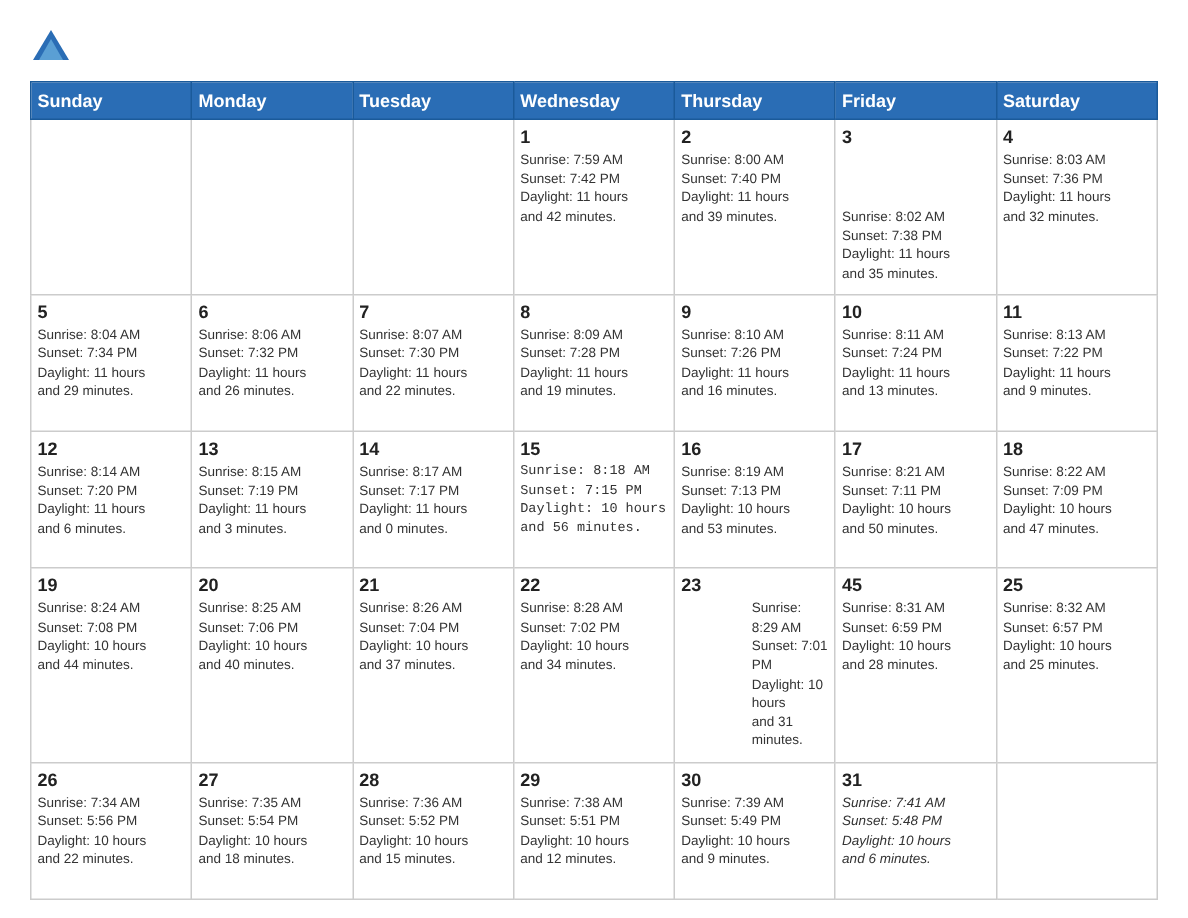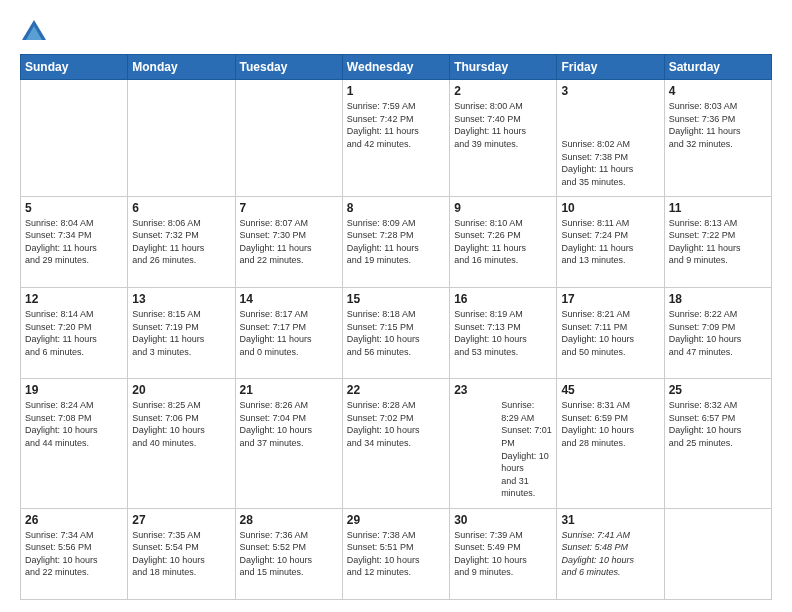--- a/index.html
+++ b/index.html
@@ -235,21 +235,21 @@
           </td>
           <td>
             <span class="day-num">14</span>
             <div class="day-info" style="white-space: pre-line;">Sunrise: 8:17 AM
 Sunset: 7:17 PM
 Daylight: 11 hours
 and 0 minutes.</div>
           </td>
           <td>
             <span class="day-num">15</span>
-            <div class="day-info" style="white-space: pre-line;">Sunrise: 8:18 AM
+            <div class="day-info" style="white-space: pre-line; font-family: Liberation Mono, monospace;">Sunrise: 8:18 AM
 Sunset: 7:15 PM
 Daylight: 10 hours
 and 56 minutes.</div>
           </td>
           <td>
             <span class="day-num">16</span>
             <div class="day-info" style="white-space: pre-line;">Sunrise: 8:19 AM
 Sunset: 7:13 PM
 Daylight: 10 hours
 and 53 minutes.</div>

